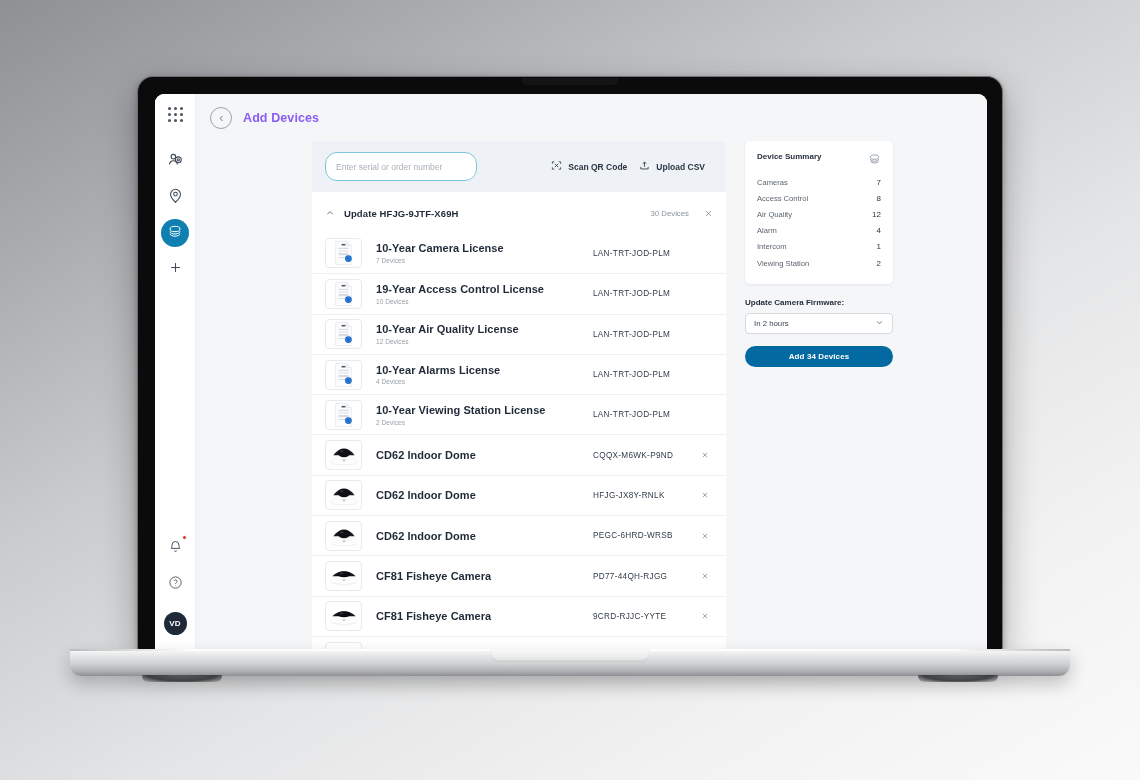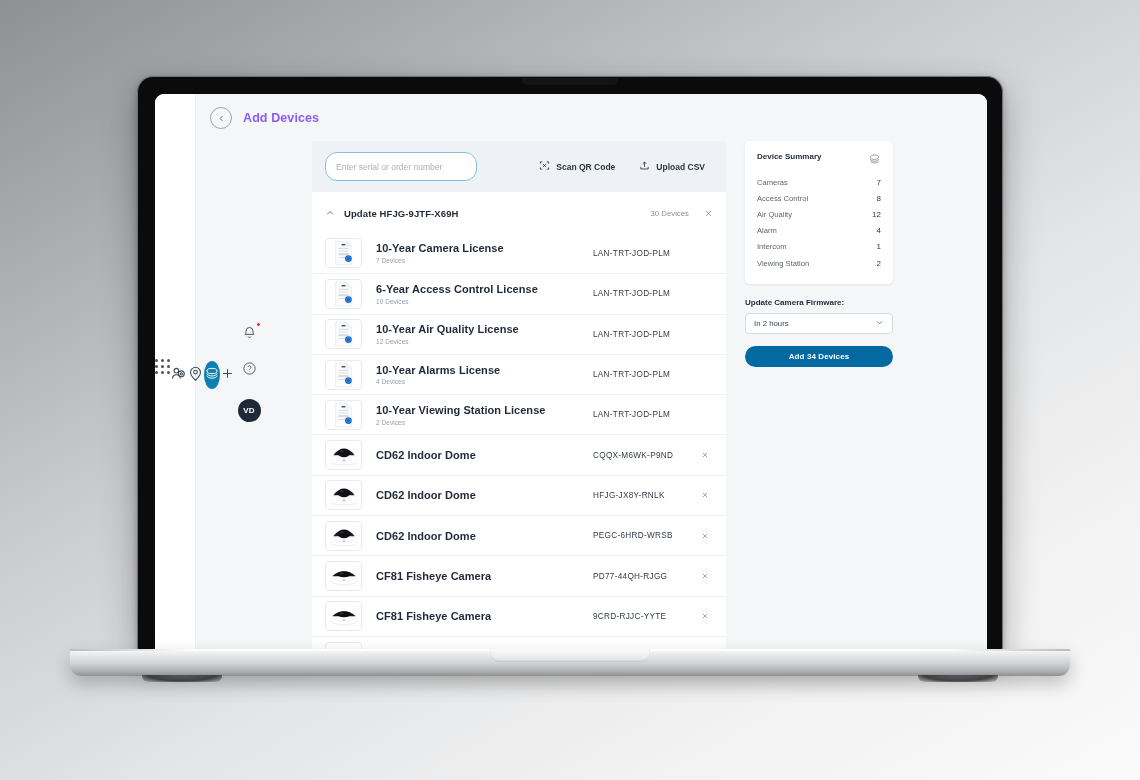--- a/index.html
+++ b/index.html
@@ -63,21 +63,21 @@
     border-radius: 0 0 6px 6px; filter: blur(0.4px); opacity:.85; }
   .foot.l { left: 72px; }
   .foot.r { right: 72px; }
 
   
   .app { display:flex; width:100%; height:100%; background:#f4f6f8; }
 
   
   .rail {
     width: 41px; background:#ffffff; border-right:1px solid #eceef0;
-    display:flex; flex-direction:row; align-items:center;
+    display:flex; flex-direction:column; align-items:center;
     padding-top: 13px; flex-shrink:0;
   }
   .rail-grid { display:grid; grid-template-columns:repeat(3,3px); gap:3px; margin-bottom:25px; }
   .rail-grid i { width:3px;height:3px;background:#4a5563;border-radius:50%; display:block; }
   .rail-btn {
     width:28px;height:28px;border-radius:50%;
     display:flex;align-items:center;justify-content:center;
     margin-bottom: 8px; cursor:pointer;
   }
   .rail-btn.active { background:#0e7fb0; }
@@ -109,21 +109,21 @@
   .search-strip {
     background:#eef2f6; padding: 11px 13px; display:flex; align-items:center;
     border-radius: 3px 3px 0 0; flex-shrink:0;
   }
   .search-input {
     width: 152px; height: 29px; border:1.2px solid #7ec4dd; border-radius: 12px;
     background:#fff; font-size:8.5px; color:#9aa3ae; padding: 0 10px;
     font-family:"Liberation Sans",sans-serif; outline:none;
   }
   .search-input::placeholder { color:#a8b0b9; }
-  .strip-actions { margin-left:auto; display:flex; gap: 24px; padding-right: 8px; }
+  .strip-actions { margin-left:auto; display:flex; gap: 12px; padding-right: 8px; }
   .strip-btn { display:flex; align-items:center; gap:6px; font-size:8.5px; font-weight:bold; color:#2b3642; cursor:pointer; }
 
   .list-card { background:#fff; flex:1; overflow:hidden; display:flex; flex-direction:column; }
   .order-head {
     display:flex; align-items:center; padding: 12px 13px 11px 13px; flex-shrink:0;
   }
   .order-title { font-size:9.5px; font-weight:bold; color:#1f2937; margin-left:9px; letter-spacing:.1px; }
   .order-count { margin-left:auto; font-size:7.8px; color:#8a939d; }
   .order-x { margin-left:15px; cursor:pointer; display:flex; }
 
@@ -347,21 +347,21 @@
                           <rect x="14" y="6" width="6" height="2.4" fill="#4a5563"></rect>
                           <rect x="9" y="12" width="16" height="1.8" rx=".9" fill="#d9dde2"></rect>
                           <rect x="9" y="16" width="16" height="1.8" rx=".9" fill="#d9dde2"></rect>
                           <rect x="9" y="20" width="16" height="3.6" rx="1" fill="#d9dde2"></rect>
                           <rect x="9" y="26" width="11" height="1.8" rx=".9" fill="#d9dde2"></rect>
                           <circle cx="24.5" cy="28.5" r="5.2" fill="#1769c8"></circle>
                           <circle cx="24.5" cy="28.5" r="3.1" fill="none" stroke="#4f95e0" stroke-width="1"></circle>
                         </svg>
                       </div>
                       <div class="row-txt">
-                        <div class="row-name">6-Year Access Control License</div>
+                        <div class="row-name">19-Year Access Control License</div>
                         <div class="row-sub">10 Devices</div>
                       </div>
                       <div class="row-serial">LAN-TRT-JOD-PLM</div>
                       <div class="row-x empty">
                         <svg width="8" height="8" viewBox="0 0 24 24" fill="none" stroke="#6b7682" stroke-width="1.9">
                           <path d="M5.5 5.5l13 13M18.5 5.5l-13 13"></path>
                         </svg>
                       </div>
                     </div>
                     <div class="row">

